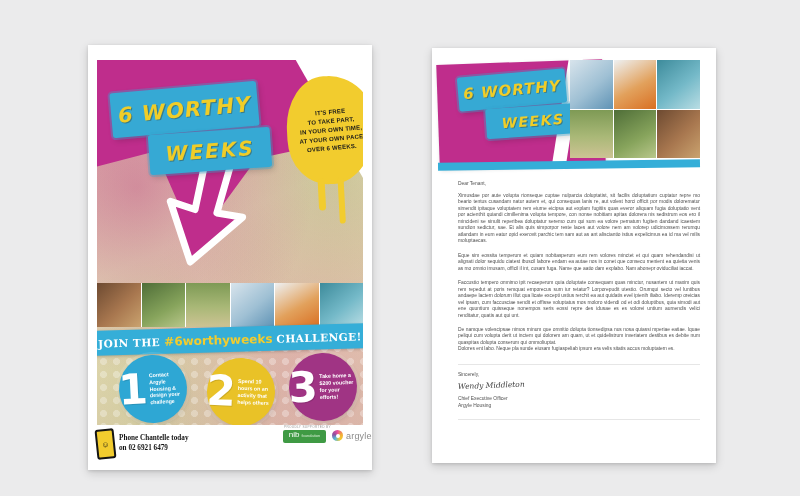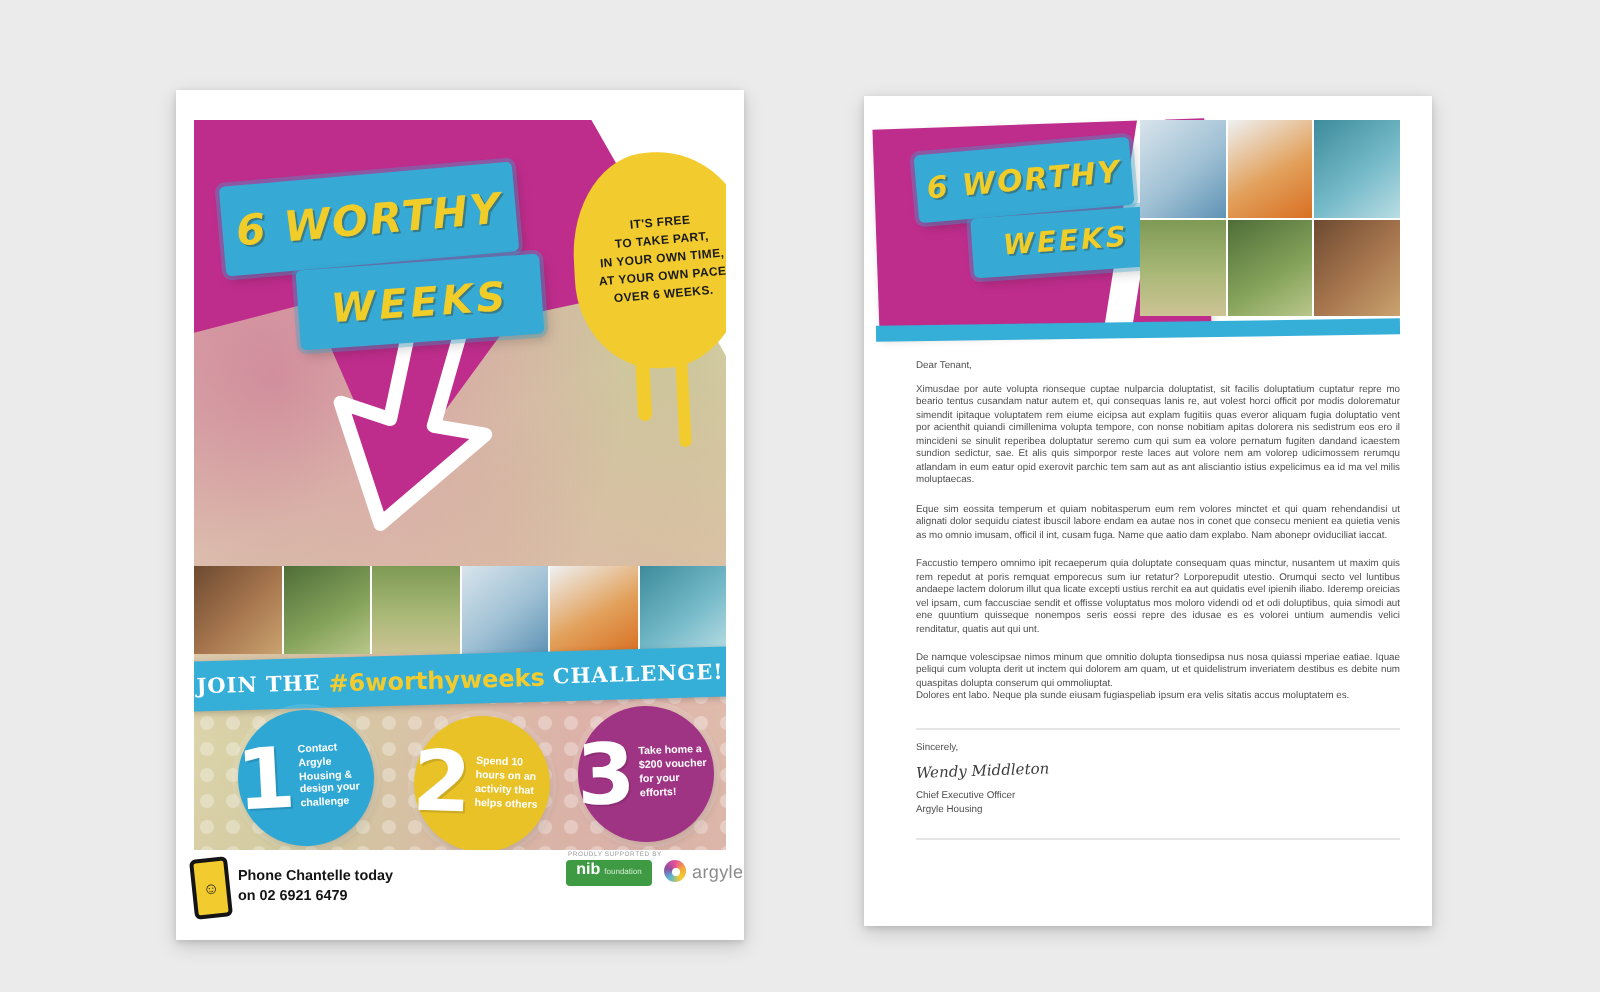--- a/index.html
+++ b/index.html
@@ -62,26 +62,26 @@
   .circle .num{font-family:"DejaVu Sans",sans-serif;font-weight:700;font-size:42px;color:#ffffff;
     line-height:1;margin-left:-2px;text-shadow:1px 1px 0 rgba(0,0,0,0.12);}
   .circle .step-text{width:36px;font-weight:700;font-size:5.3px;line-height:1.3;color:#ffffff;}
   .c1{left:22px;top:295px;background:#2ea7d4;transform:rotate(-3deg);}
   .c2{left:110px;top:298px;background:#e9c227;transform:rotate(2deg);}
   .c3{left:192px;top:293px;background:#a03484;transform:rotate(-2deg);}
   .flyer-footer{position:absolute;left:0;top:380px;width:284px;height:45px;background:#ffffff;}
   .phone-icon{position:absolute;left:8px;top:4px;width:15px;height:26px;background:#f2cc2e;
     border:2px solid #141414;border-radius:3px;transform:rotate(-6deg);
     display:flex;align-items:center;justify-content:center;font-size:8px;color:#141414;}
-  .phone-text{position:absolute;left:31px;top:8px;font-family:Liberation Sans, sans-serif;font-weight:700;
+  .phone-text{position:absolute;left:31px;top:8px;font-family:Liberation Serif, serif;font-weight:700;
     font-size:7.2px;line-height:1.4;color:#141414;}
   .supported{position:absolute;left:196px;top:0px;font-size:3.2px;color:#9a9a9a;letter-spacing:.3px;}
   .nib-logo{position:absolute;left:195px;top:5px;width:43px;height:13px;background:#3f9a44;border-radius:2px;
     display:flex;align-items:baseline;justify-content:center;gap:2px;padding-top:1px;box-sizing:border-box;}
-  .nib-main{font-weight:700;font-size:8px;color:#ffffff;line-height:1;}
+  .nib-main{font-weight:400;font-size:8px;color:#ffffff;line-height:1;}
   .nib-sub{font-size:4px;color:#d6ecd4;}
   .argyle-logo{position:absolute;left:244px;top:5px;display:flex;align-items:center;gap:3px;}
   .argyle-mark{width:11px;height:11px;border-radius:50%;
     background:conic-gradient(#e94e9c,#f2a83a,#f2cc2e,#57b8d8,#8e4d9e,#e94e9c);
     position:relative;}
   .argyle-mark:after{content:"";position:absolute;left:3.5px;top:3.5px;width:4px;height:4px;border-radius:50%;background:#fff;}
   .argyle-text{font-size:9px;color:#8b8b8b;font-weight:400;letter-spacing:.2px;}
   
   .letter{left:432px;top:48px;width:284px;height:415px;}
   .lt-header{position:absolute;left:10px;top:12px;width:258px;height:110px;overflow:visible;}

